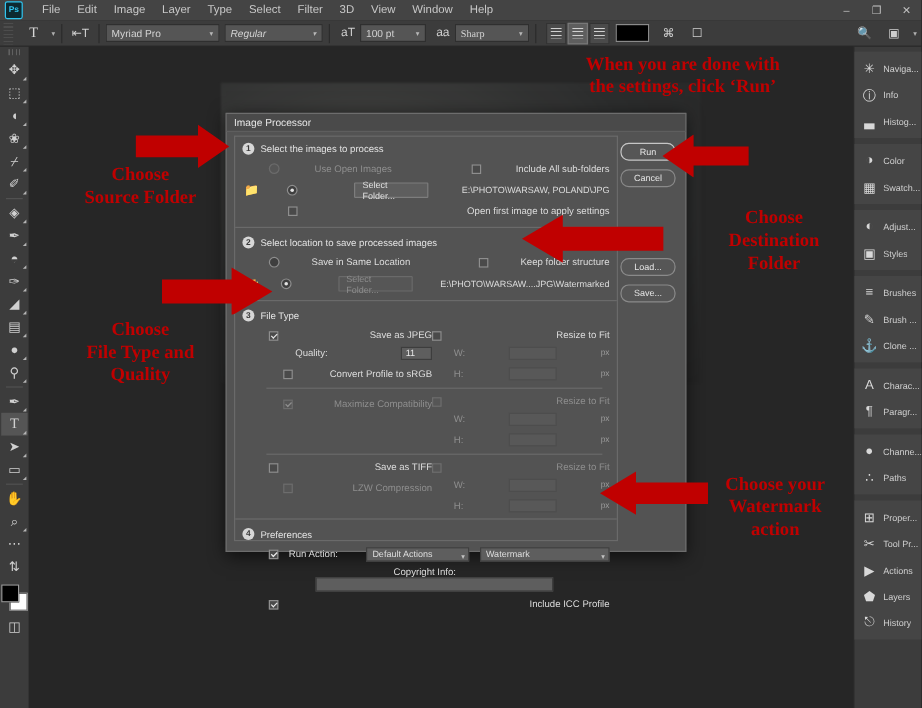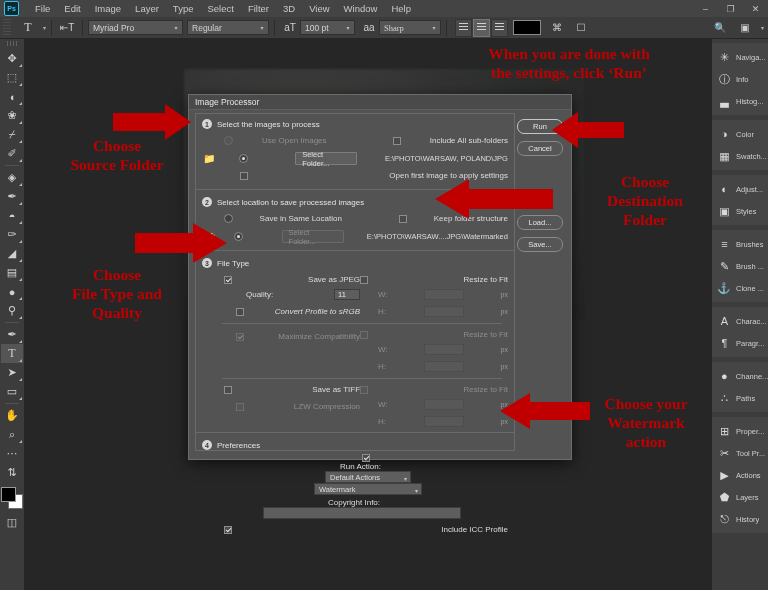--- a/index.html
+++ b/index.html
@@ -222,21 +222,21 @@
     <div class="tool-badge">T</div>
     <span class="tiny-caret">▾</span>
     <div class="vsep"></div>
     <div class="ico-btn">⇤T</div>
     <div class="vsep"></div>
     <div class="combo" style="width:95px;">
       <span class="cv">Myriad Pro</span>
       <span class="cc">▾</span>
     </div>
     <div style="width:4px;"></div>
-    <div class="combo" style="width:82px;">
+    <div class="combo" style="width:82px;font-style:italic;">
       <span class="cv">Regular</span>
       <span class="cc">▾</span>
     </div>
     <div class="vsep"></div>
     <div class="ico-btn">aT</div>
     <div class="combo" style="width:55px;">
       <span class="cv">100 pt</span>
       <span class="cc">▾</span>
     </div>
     <div style="width:4px;"></div>
@@ -480,21 +480,21 @@
         <div style="display:flex;">
           <div style="width:160px;padding-left:22px;box-sizing:border-box;">
             <div class="row">
               <span class="cb on"></span>
               <span class="lb">Save as JPEG</span>
             </div>
             <div class="row" style="padding-left:22px;">
               <span class="lb" style="margin-left:0;">Quality:</span>
               <span class="fld" style="width:26px;margin-left:6px;">11</span>
             </div>
-            <div class="row" style="padding-left:12px;margin-top:2px;font-style:italic;">
+            <div class="row" style="padding-left:12px;margin-top:2px;">
               <span class="cb"></span>
               <span class="lb">Convert Profile to sRGB</span>
             </div>
           </div>
           <div style="width:150px;">
             <div class="row">
               <span class="cb"></span>
               <span class="lb">Resize to Fit</span>
             </div>
             <div class="row" style="padding-left:18px;">
@@ -566,21 +566,21 @@
           </div>
         </div>
       </div>
       <div class="hr"></div>
 
       <div class="sec">
         <div class="sec-hd">
           <span class="num">4</span>
           <span class="sec-t">Preferences</span>
         </div>
-        <div class="row" style="padding-left:22px;flex-direction:column;">
+        <div class="row" style="padding-left:22px;">
           <span class="cb on"></span>
           <span class="lb" style="width:56px;">Run Action:</span>
           <span class="sel-pill" style="width:86px;margin-left:4px;">
             <span>Default Actions</span>
             <span class="ar">▾</span>
           </span>
           <span class="sel-pill" style="width:108px;margin-left:4px;">
             <span>Watermark</span>
             <span class="ar">▾</span>
           </span>

